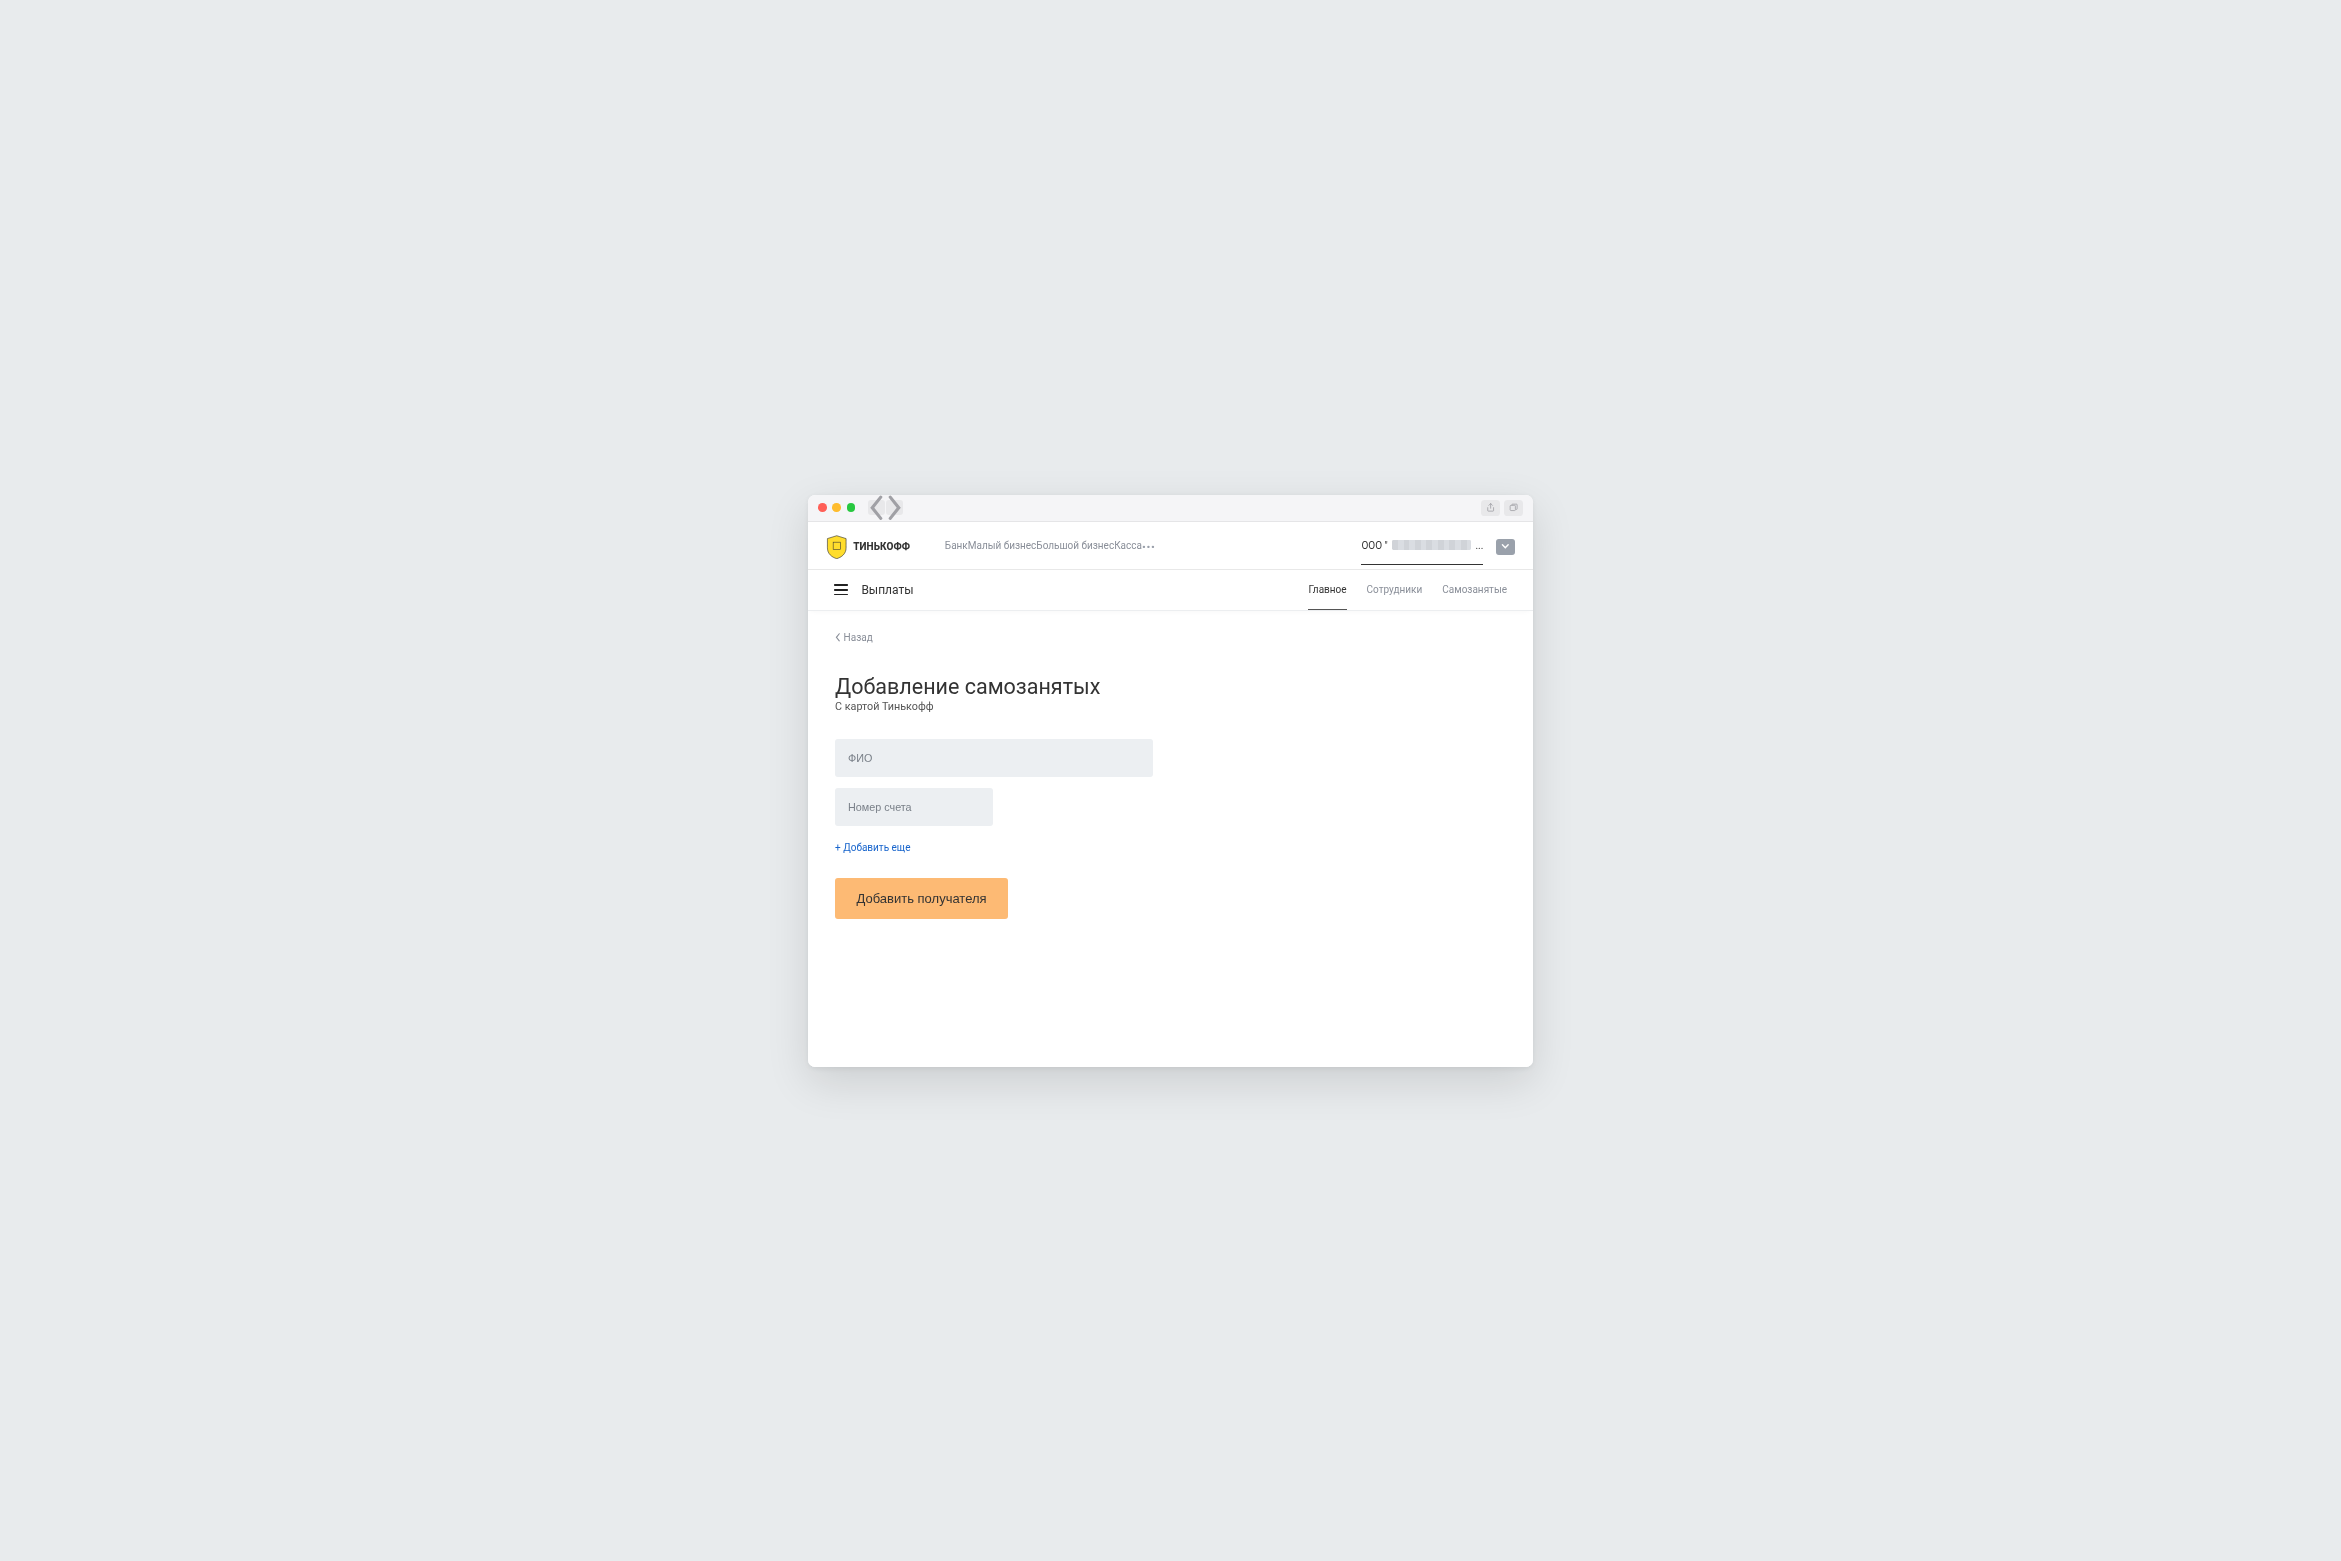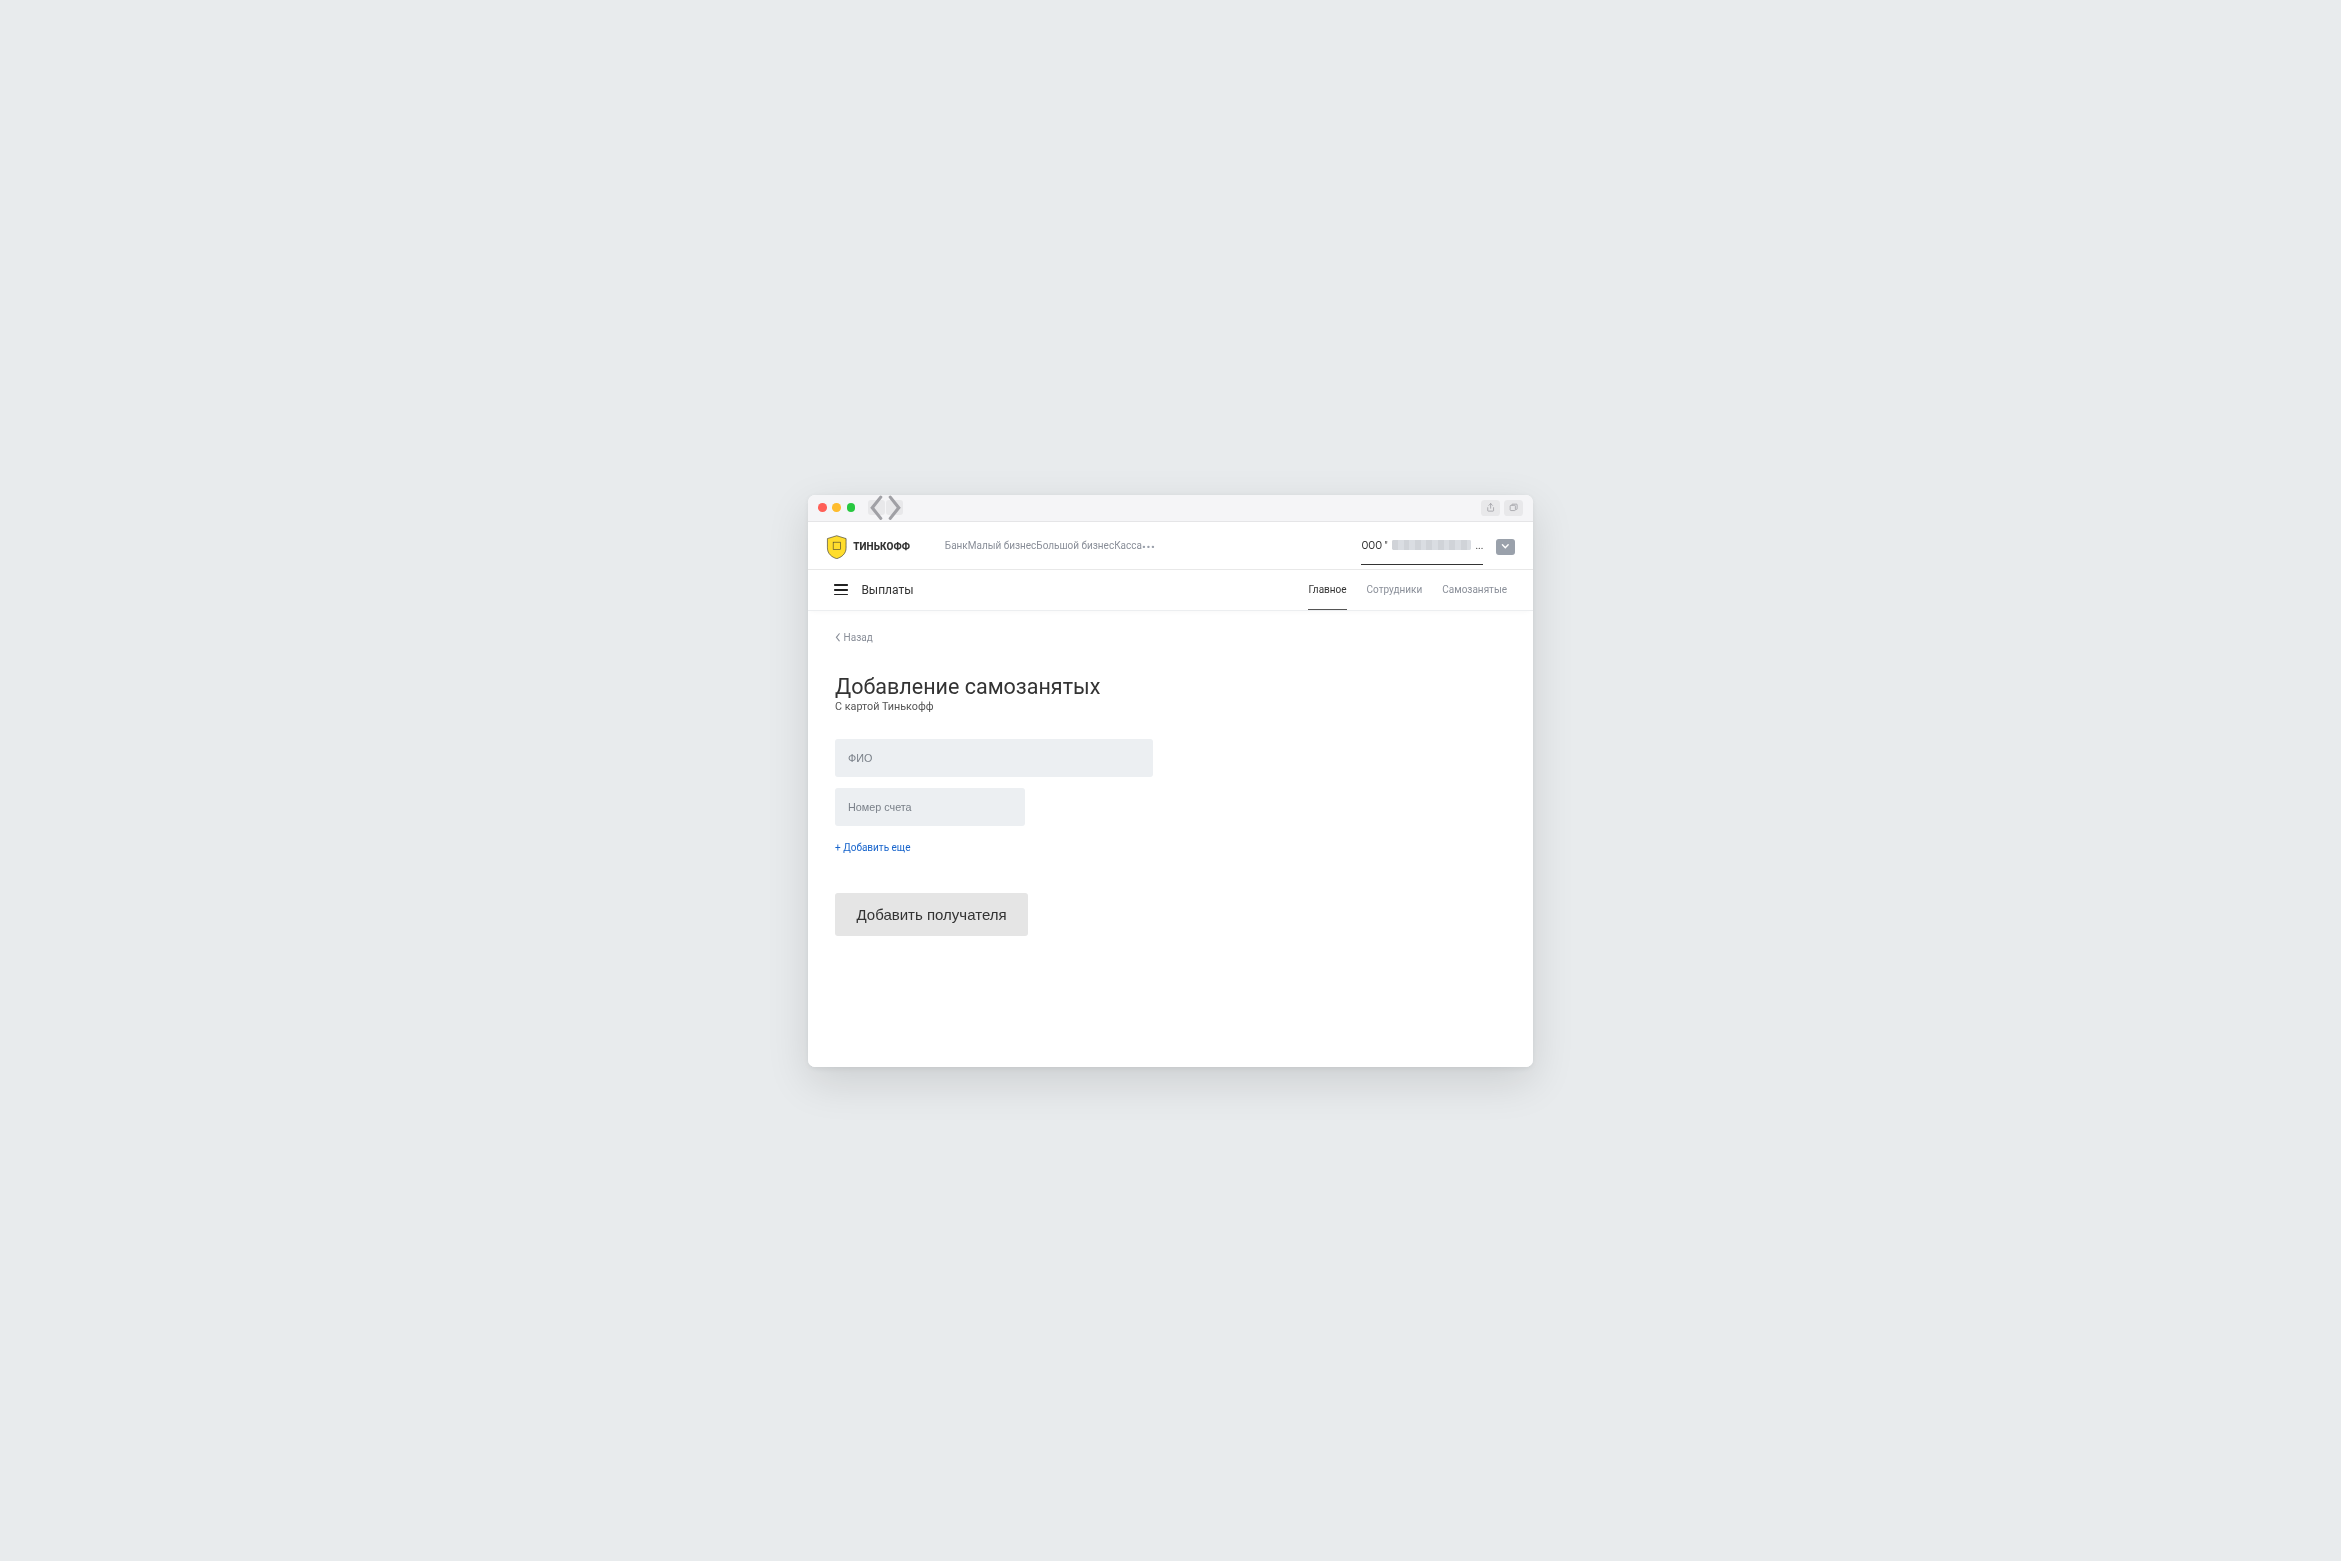--- a/index.html
+++ b/index.html
@@ -118,26 +118,26 @@
     .page-subtitle { font-size: 10.8px; color: #555; margin-top: 1px; }
 
     .form { margin-top: 26px; }
     .field {
       background: #eceff2; border: none;
       padding: 13px 13px; font-size: 10.8px; color: #333;
       border-radius: 2.9px; margin-bottom: 11.5px; display: block;
     }
     .field::placeholder { color: #7a8089; }
     .field-wide { width: 318px; }
-    .field-narrow { width: 190px; }
+    .field-narrow { width: 158px; }
     .add-more-link { color: #1764cc; font-size: 10px; cursor: pointer; display: inline-block; margin-top: 4.3px; }
     .submit-btn {
-      background: #e5e5e5; color: #333; border: none;
-      padding: 13px 21.5px; font-size: 15px; border-radius: 2.9px;
-      margin-top: 39px; cursor: pointer;
+      background: #fdba74; color: #333; border: none;
+      padding: 13px 21.5px; font-size: 13px; border-radius: 2.9px;
+      margin-top: 24px; cursor: pointer;
     }
   </style>
 </head>
 <body>
 
 <div class="browser-window">
   <div class="browser-chrome">
     <div class="traffic-lights">
       <div class="traffic-light tl-red"></div>
       <div class="traffic-light tl-yellow"></div>

